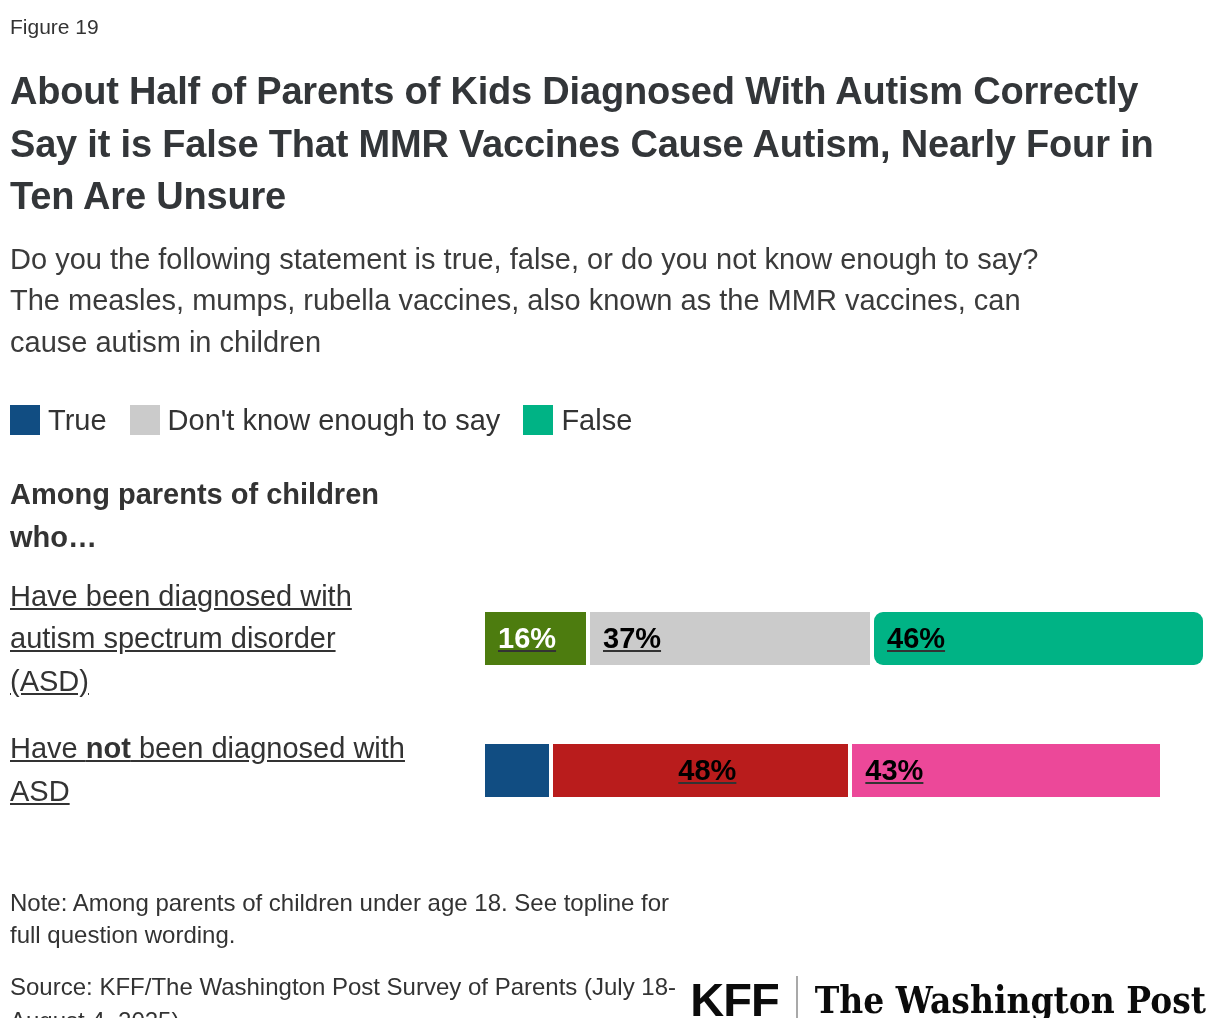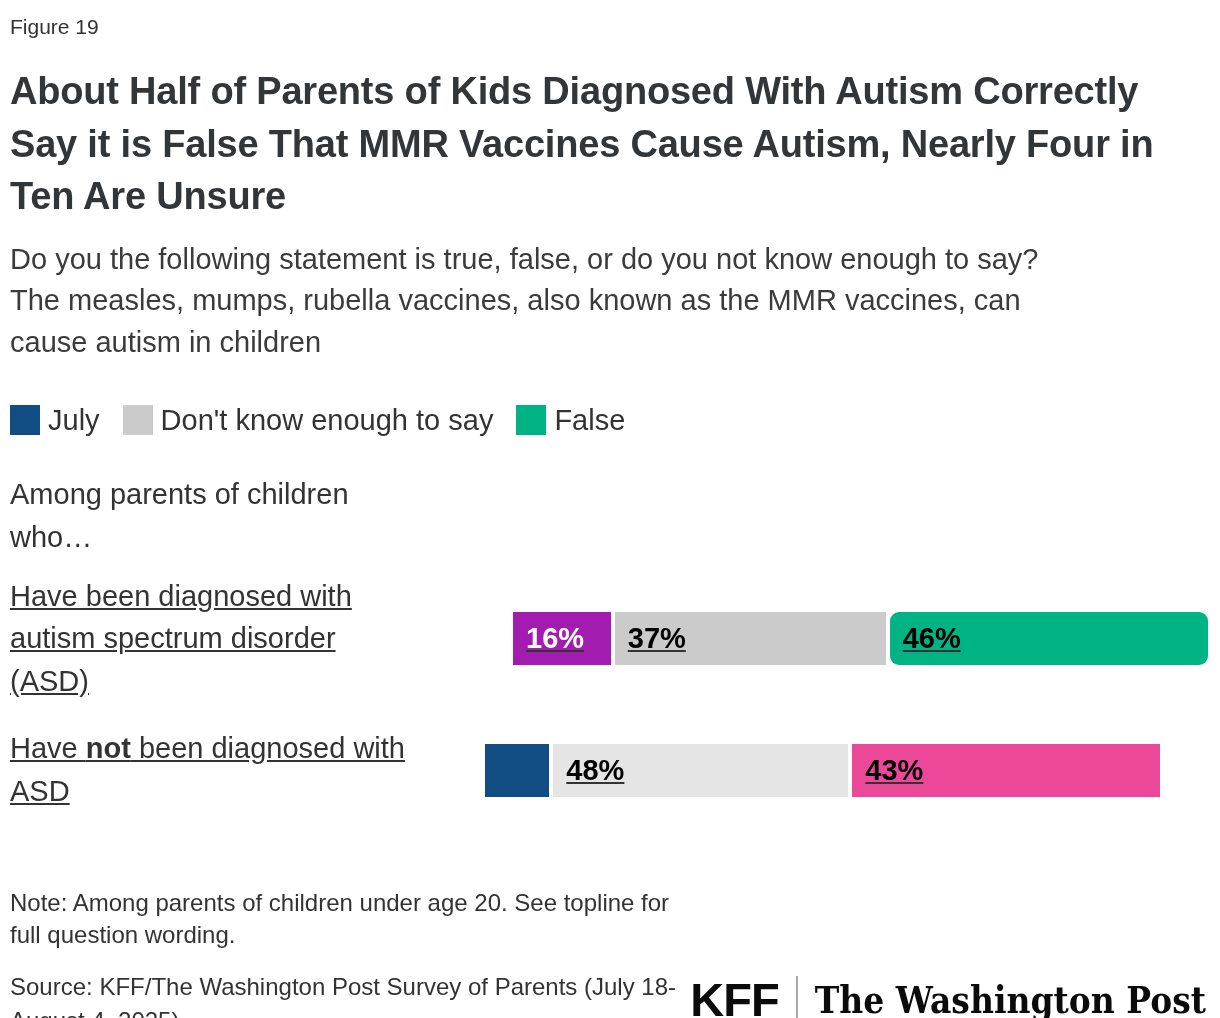--- a/index.html
+++ b/index.html
@@ -41,21 +41,21 @@
     align-items: center;
     gap: 23px;
   }
   .legend-item { display: flex; align-items: center; gap: 8px; }
   .legend-swatch { width: 30px; height: 30px; flex: 0 0 30px; }
   .legend-label { font-size: 29px; color: #333333; }
 
   .section-label {
     margin-top: 36px;
     font-size: 29px;
-    font-weight: normal;
+    font-weight: bold;
     color: #333333;
     line-height: 1.48;
     white-space: pre-line;
     max-width: 460px;
   }
 
   .chart { margin-top: 16px; text-decoration: underline; }
   .chart-row { display: flex; align-items: center; }
   .chart-row + .chart-row { margin-top: 25px; }
   .row-label {
@@ -145,68 +145,68 @@
 Say it is False That MMR Vaccines Cause Autism, Nearly Four in
 Ten Are Unsure</h1>
 
   <p class="subtitle">Do you the following statement is true, false, or do you not know enough to say?
 The measles, mumps, rubella vaccines, also known as the MMR vaccines, can
 cause autism in children</p>
 
   <div class="legend" id="legend">
       <div class="legend-item">
         <span class="legend-swatch" style="background: rgb(17, 77, 130);"></span>
-        <span class="legend-label">July</span>
+        <span class="legend-label">True</span>
       </div>
       <div class="legend-item">
         <span class="legend-swatch" style="background: rgb(203, 203, 203);"></span>
         <span class="legend-label">Don't know enough to say</span>
       </div>
       <div class="legend-item">
         <span class="legend-swatch" style="background: rgb(0, 179, 133);"></span>
         <span class="legend-label">False</span>
       </div>
     </div>
 
   <div class="section-label">Among parents of children
 who…</div>
 
   <div class="chart" id="chart-rows">
       <div class="chart-row">
         <div class="row-label"><span>Have been diagnosed with
 autism spectrum disorder
 (ASD)</span></div>
         <div class="bar-track">
-          <div class="bar-segment" style="width: 101px; background: #a21caf; margin-left: 28px;">
+          <div class="bar-segment" style="width: 101px; background: #4d7c0f;">
             <span class="bar-value-label" style="color: rgb(255, 255, 255);">16%</span>
           </div>
           <div class="bar-segment" style="width: 280px; background: rgb(203, 203, 203);">
             <span class="bar-value-label" style="color: rgb(0, 0, 0);">37%</span>
           </div>
           <div class="bar-segment" style="width: 328.9px; background: rgb(0, 179, 133); border-radius: 9px;">
             <span class="bar-value-label" style="color: rgb(0, 0, 0);">46%</span>
           </div>
         </div>
       </div>
       <div class="chart-row">
         <div class="row-label"><span>Have </span><span style="font-weight: bold;">not</span><span> been diagnosed with
 ASD</span></div>
         <div class="bar-track">
           <div class="bar-segment" style="width: 64.35px; background: rgb(17, 77, 130);"></div>
-          <div class="bar-segment" style="width: 295px; background: #e5e5e5;">
+          <div class="bar-segment" style="width: 295px; background: #b91c1c; justify-content: center;">
             <span class="bar-value-label" style="color: rgb(0, 0, 0);">48%</span>
           </div>
           <div class="bar-segment" style="width: 307.45px; background: #ec4899;">
             <span class="bar-value-label" style="color: rgb(0, 0, 0);">43%</span>
           </div>
         </div>
       </div>
     </div>
 
-  <p class="note">Note: Among parents of children under age 20. See topline for
+  <p class="note">Note: Among parents of children under age 18. See topline for
 full question wording.</p>
 
   <div class="footer">
     <p class="source">Source: KFF/The Washington Post Survey of Parents (July 18-
 August 4, 2025)</p>
     <div class="logos">
       <span class="kff-logo">KFF</span>
       <span class="logo-divider"></span>
       <span class="wapo-logo">The Washington Post</span>
     </div>

